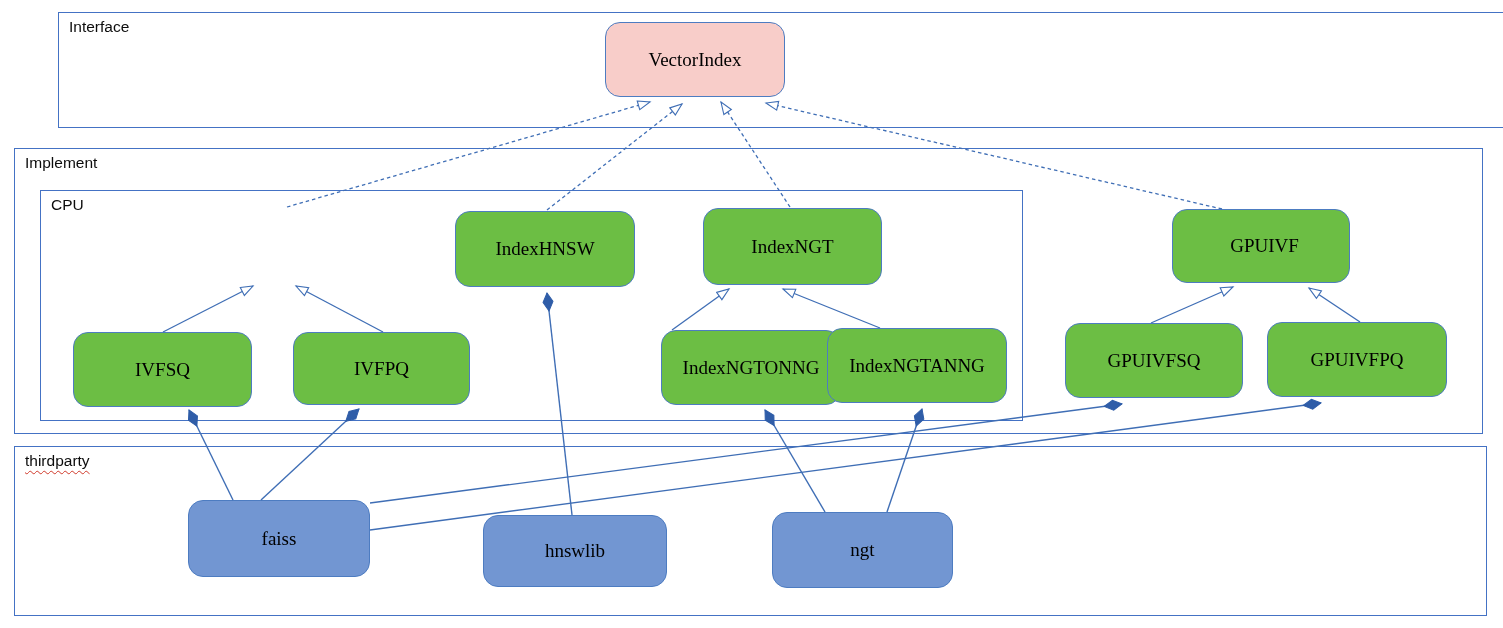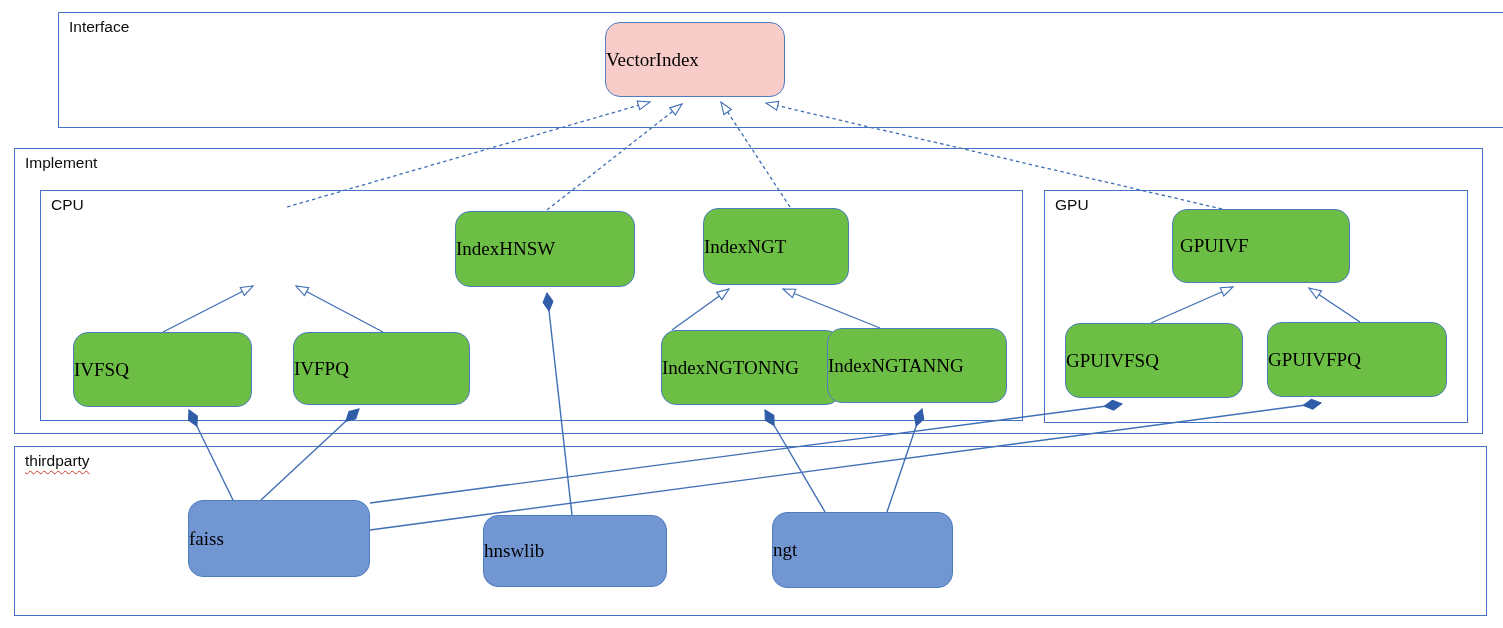--- a/index.html
+++ b/index.html
@@ -6,36 +6,36 @@
   #canvas{position:relative;width:1503px;height:628px;background:#ffffff;
           font-family:"Liberation Sans",sans-serif;overflow:hidden;}
 
   
   .container{position:absolute;border:1.6px solid #4472c4;background:#ffffff;z-index:1;box-sizing:border-box;}
   .clabel{position:absolute;top:5px;left:10px;font-size:15.5px;color:#0c0c0c;white-space:nowrap;}
   .wavy{text-decoration:underline wavy #d03a2b 1px;text-underline-offset:4px;}
 
   
   .node{position:absolute;border:1.5px solid #4d7cc1;border-radius:15px;z-index:2;
-        display:flex;align-items:center;box-sizing:border-box;
+        display:flex;align-items:center;justify-content:center;box-sizing:border-box;
         font-family:"Liberation Serif",serif;font-size:19px;color:#000;}
   .green{background:#6cbe44;}
   .pink{background:#f8cdc9;}
   .blue{background:#7296d2;}
 
   #c-interface {left:14px;  top:12px;  width:1471px;height:116px;margin-left:44px;}
   #c-implement {left:14px;  top:148px; width:1469px;height:286px;}
   #c-cpu       {left:40px;  top:190px; width:983px; height:231px;}
   #c-gpu       {left:1044px;top:190px; width:424px; height:233px;}
   #c-thirdparty{left:14px;  top:446px; width:1473px;height:170px;}
 
   #n-vectorindex {left:605px; top:22px;  width:180px;height:75px;}
   #n-ivf         {left:185px; top:210px; width:180px;height:72px;}
   #n-indexhnsw   {left:455px; top:211px; width:180px;height:76px;}
-  #n-indexngt    {left:703px; top:208px; width:146px;height:77px;}
+  #n-indexngt    {left:703px; top:208px; width:179px;height:77px;}
   #n-ivfsq       {left:73px;  top:332px; width:179px;height:75px;}
   #n-ivfpq       {left:293px; top:332px; width:177px;height:73px;}
   #n-indexngtonng{left:613px; top:330px; width:180px;height:75px;margin-left:48px;}
   #n-indexngtanng{left:827px; top:328px; width:180px;height:75px;}
   #n-gpuivf      {left:1172px;top:209px; width:178px;height:74px;padding-left:7px;}
   #n-gpuivfsq    {left:1065px;top:323px; width:178px;height:75px;}
   #n-gpuivfpq    {left:1267px;top:322px; width:180px;height:75px;}
   #n-faiss       {left:188px; top:500px; width:182px;height:77px;}
   #n-hnswlib     {left:483px; top:515px; width:184px;height:72px;}
   #n-ngt         {left:772px; top:512px; width:181px;height:76px;}
@@ -53,23 +53,20 @@
 <div id="canvas">
 
   <div class="container" id="c-interface">
     <span class="clabel">Interface</span>
   </div>
   <div class="container" id="c-implement">
     <span class="clabel">Implement</span>
   </div>
   <div class="container" id="c-cpu">
     <span class="clabel">CPU</span>
-  </div>
-  <div class="container" id="c-gpu">
-    <span class="clabel">GPU</span>
   </div>
   <div class="container" id="c-thirdparty">
     <span class="clabel wavy">thirdparty</span>
   </div>
 
   <div class="node pink" id="n-vectorindex">
       <span>VectorIndex</span>
     </div>
   <div class="node green" id="n-indexhnsw">
       <span>IndexHNSW</span>

